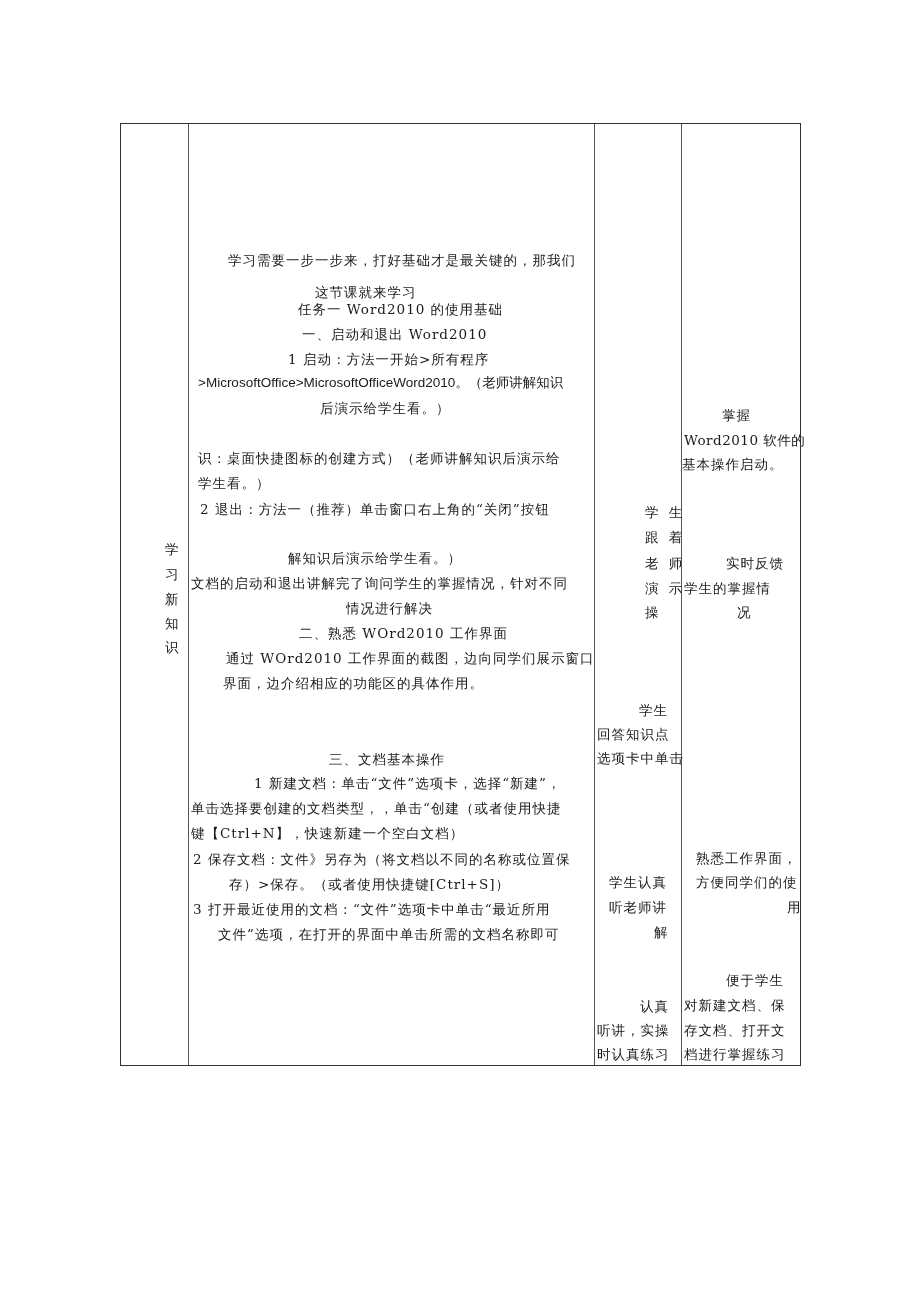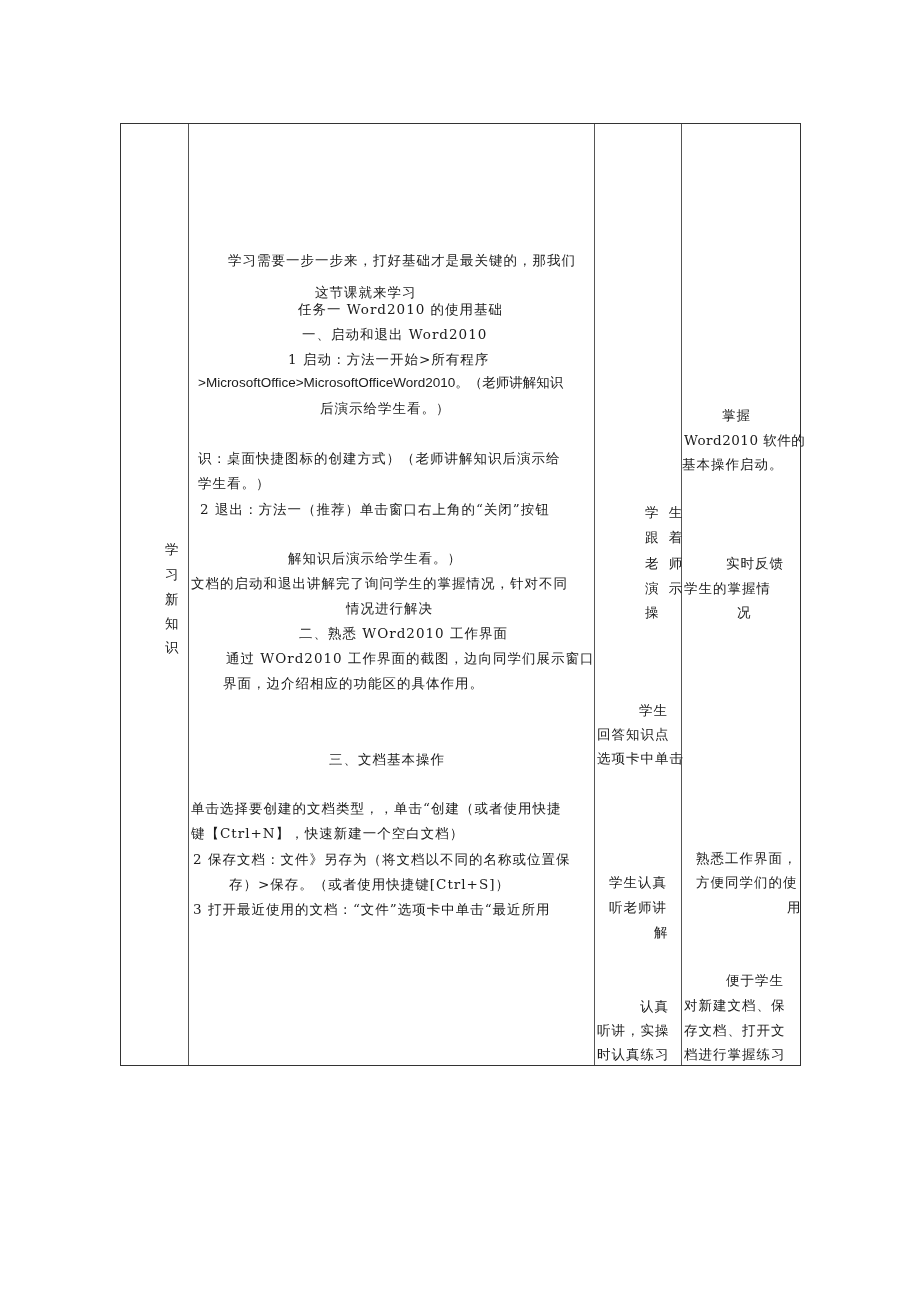--- a/index.html
+++ b/index.html
@@ -39,25 +39,27 @@
     <span class="ln" style="left:9px;top:325px">识：桌面快捷图标的创建方式）（老师讲解知识后演示给</span>
     <span class="ln" style="left:9px;top:350px">学生看。）</span>
     <span class="ln" style="left:11px;top:376px">2 退出：方法一（推荐）单击窗口右上角的“关闭”按钮</span>
     <span class="ln" style="left:99px;top:425px">解知识后演示给学生看。）</span>
     <span class="ln" style="left:2px;top:450px">文档的启动和退出讲解完了询问学生的掌握情况，针对不同</span>
     <span class="ln" style="left:157px;top:475px">情况进行解决</span>
     <span class="ln" style="left:110px;top:500px">二、熟悉 WOrd2010 工作界面</span>
     <span class="ln" style="left:37px;top:525px">通过 WOrd2010 工作界面的截图，边向同学们展示窗口</span>
     <span class="ln" style="left:34px;top:550px">界面，边介绍相应的功能区的具体作用。</span>
     <span class="ln" style="left:140px;top:626px">三、文档基本操作</span>
+    <span class="ln" style="left:65px;top:650px">1 新建文档：单击“文件”选项卡，选择“新建”，</span>
     <span class="ln" style="left:2px;top:700px">键【Ctrl+N】，快速新建一个空白文档）</span>
     <span class="ln" style="left:2px;top:675px">单击选择要创建的文档类型，，单击“创建（或者使用快捷</span>
     <span class="ln" style="left:4px;top:726px">2 保存文档：文件》另存为（将文档以不同的名称或位置保</span>
     <span class="ln" style="left:40px;top:751px">存）&gt;保存。（或者使用快捷键[Ctrl+S]）</span>
     <span class="ln" style="left:4px;top:776px">3 打开最近使用的文档：“文件”选项卡中单击“最近所用</span>
+    <span class="ln" style="left:29px;top:801px">文件”选项，在打开的界面中单击所需的文档名称即可</span>
   </div>
 
   <div class="cell" style="left:474px;width:86px">
     <span class="ln" style="left:50px;top:379px;word-spacing:4px">学 生</span>
     <span class="ln" style="left:50px;top:404px;word-spacing:4px">跟 着</span>
     <span class="ln" style="left:50px;top:430px;word-spacing:4px">老 师</span>
     <span class="ln" style="left:50px;top:455px;word-spacing:4px">演 示</span>
     <span class="ln" style="left:50px;top:479px">操</span>
 
     <span class="ln" style="left:44px;top:577px">学生</span>

